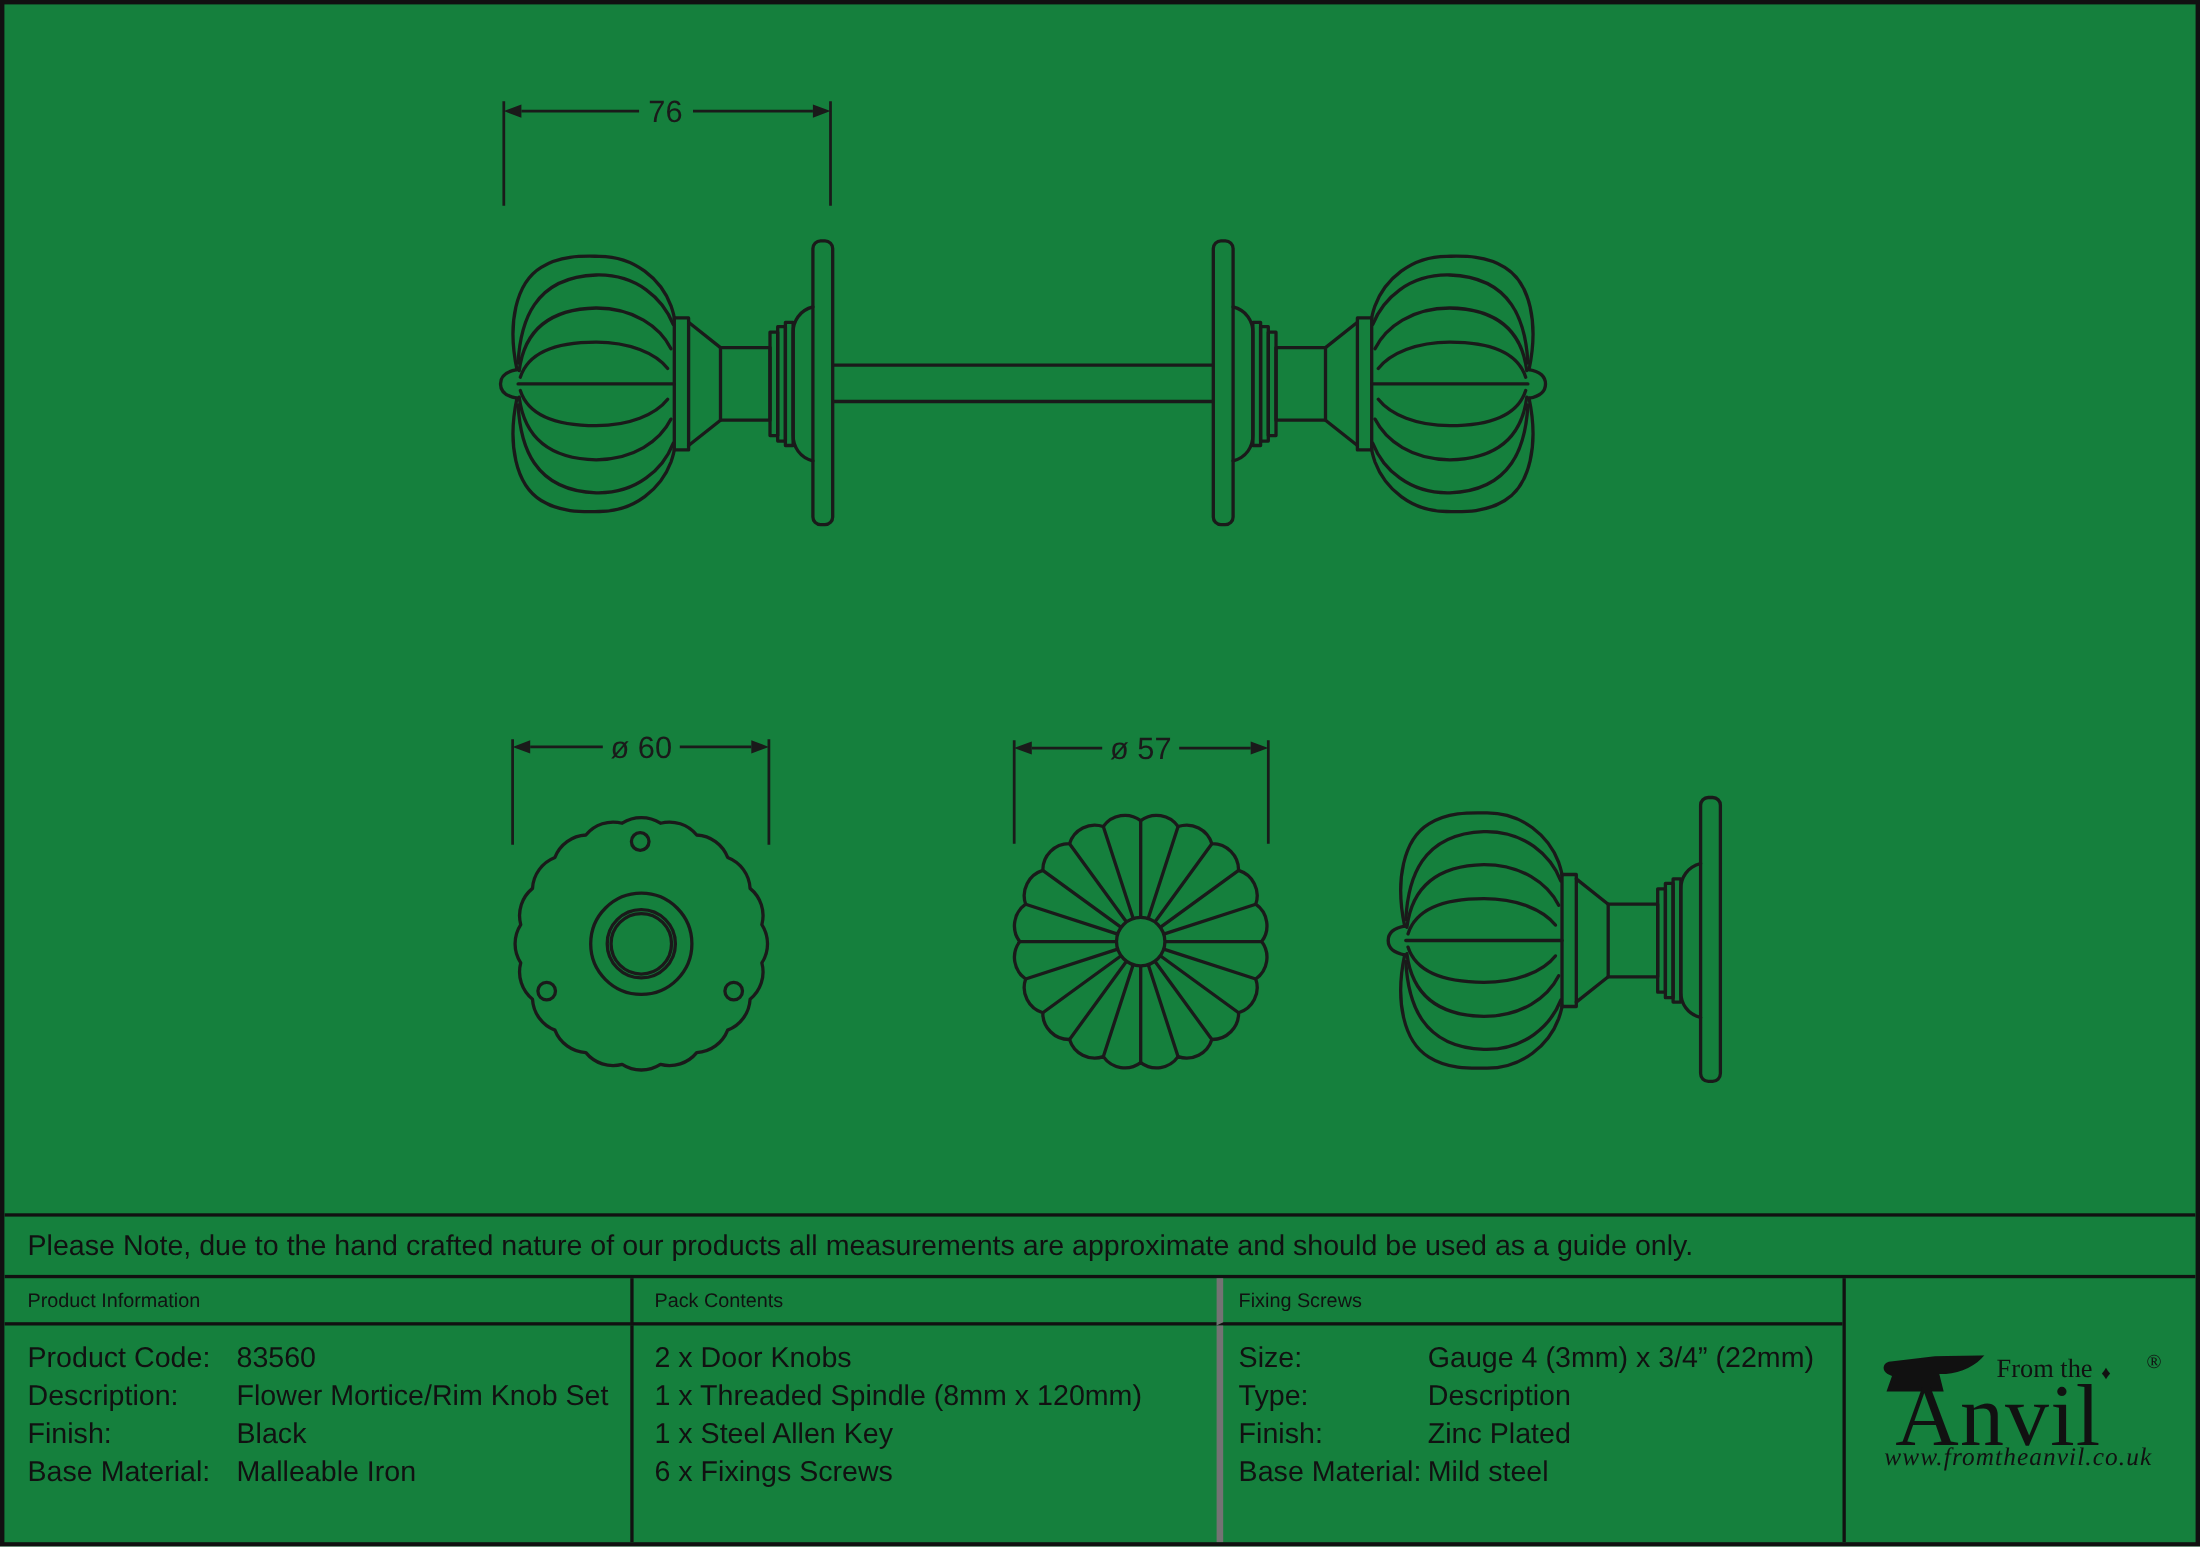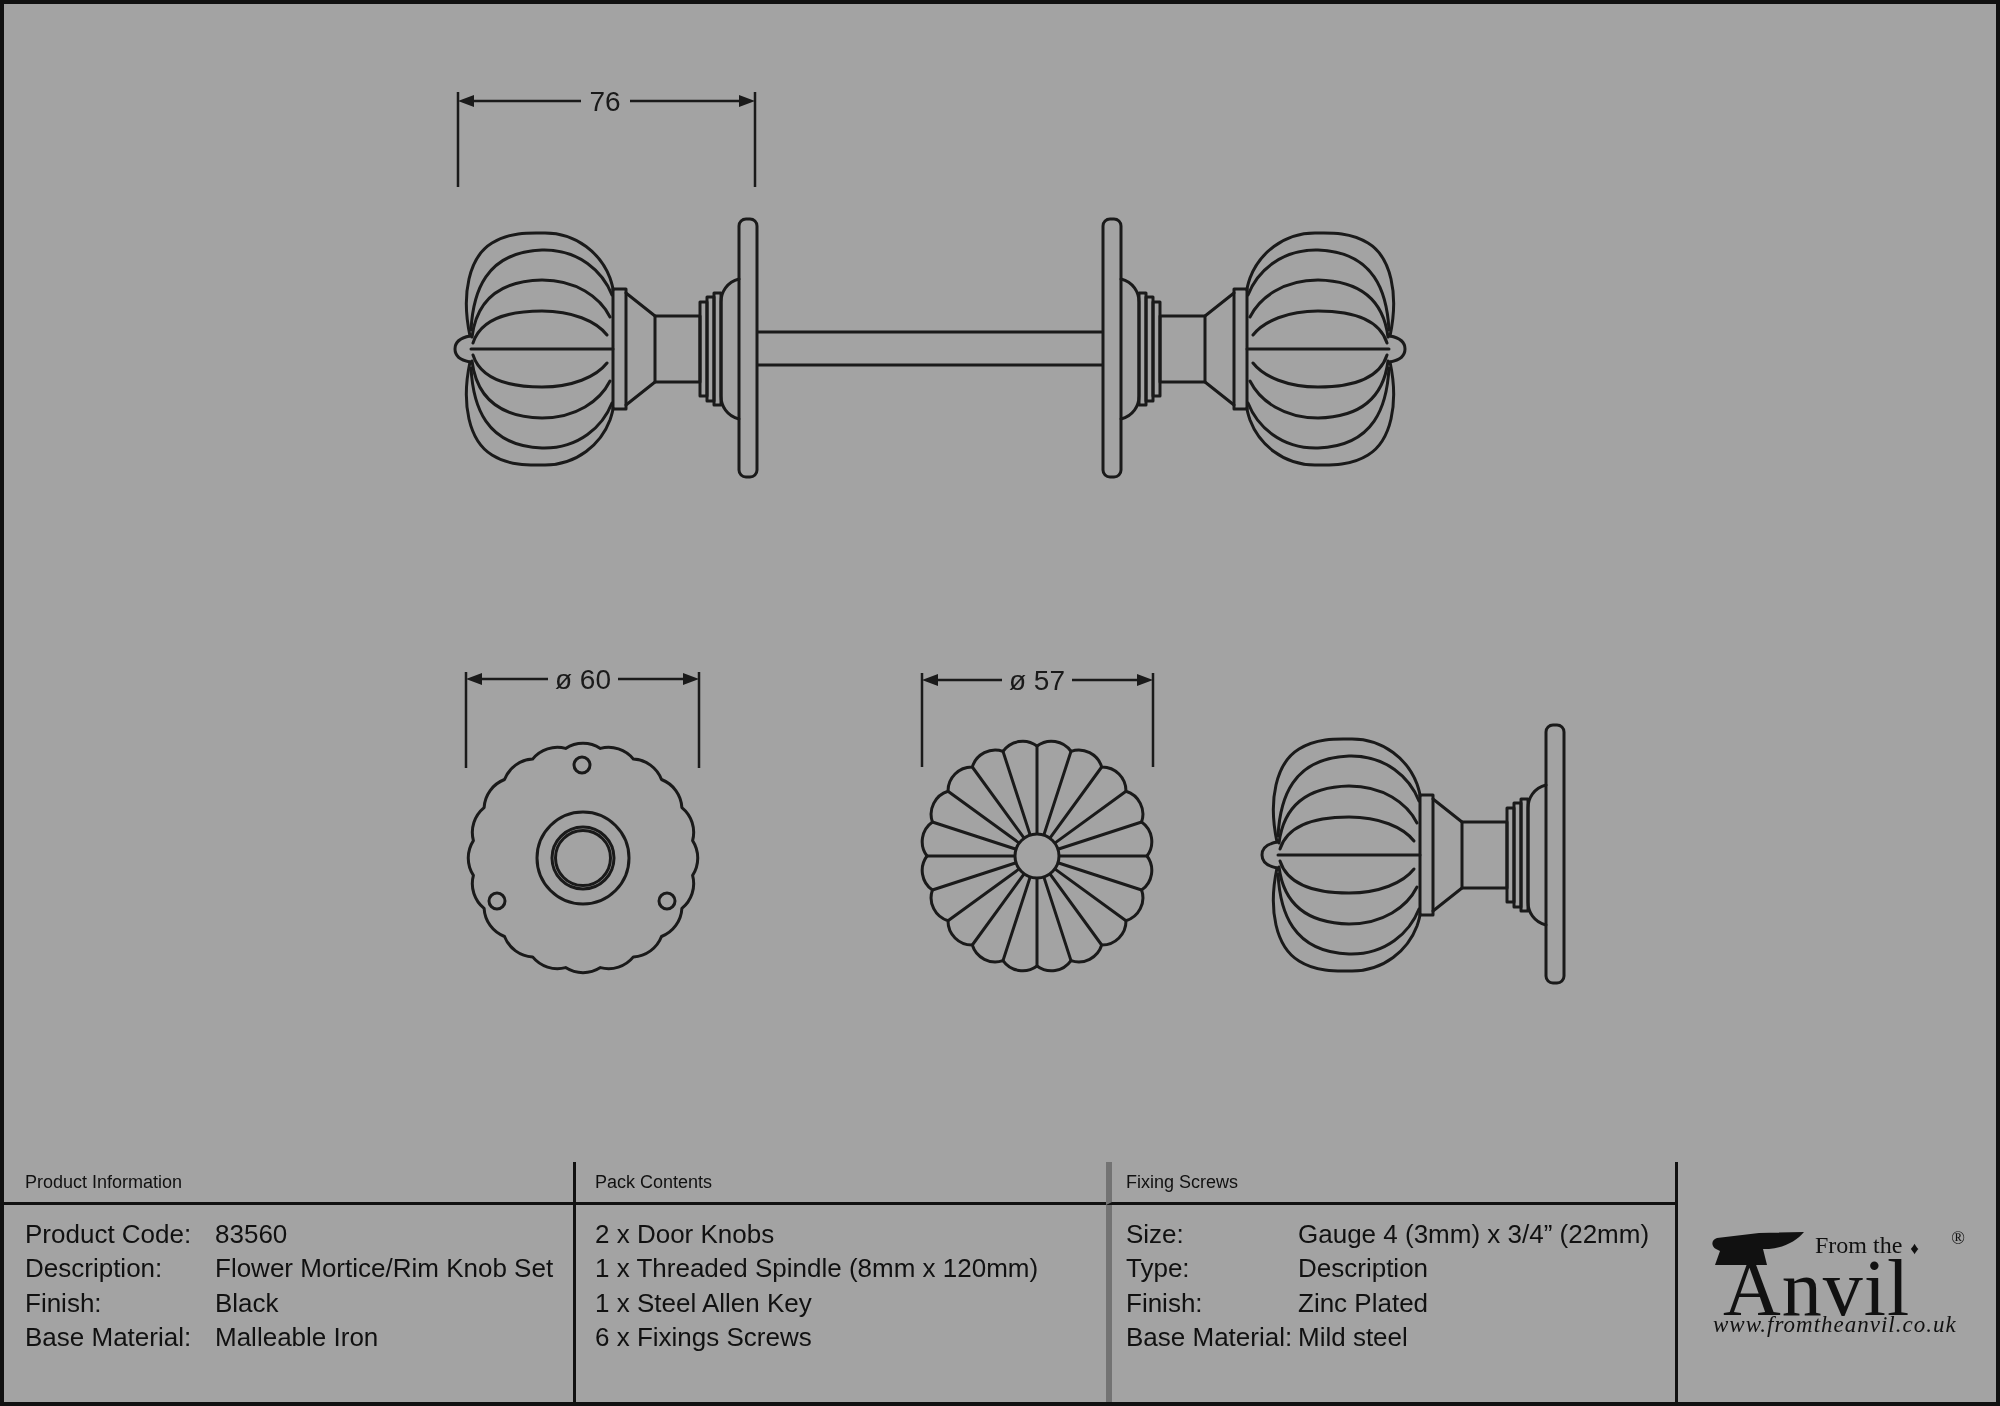--- a/index.html
+++ b/index.html
@@ -1,20 +1,20 @@
 <!DOCTYPE html>
 <html><head>
 <meta charset="utf-8">
 <style>
   * { box-sizing: border-box; margin: 0; padding: 0; }
   html,body { background:#e8e8e8; }
   .page {
     position: relative;
     width: 2000px; height: 1406px;
-    background: #a3a3a3;
+    background: #15803d;
     border: 4px solid #111;
     font-family: "Liberation Sans", sans-serif;
     color: #111;
     overflow: hidden;
   }
   .drawing-svg { position: absolute; left: 0; top: 0; }
   .dimtext { font-family: "Liberation Sans", sans-serif; font-size: 28px; fill: #1a1a1a; }
 
   .note-band {
     position: absolute; left: 0; right: 0; top: 1099px; height: 59px;
@@ -153,20 +153,23 @@
       <g>
         <path d="M922 673 L922 767 M1153 673 L1153 767 M938 680 L1002 680 M1072 680 L1137 680" stroke-width="2.5"></path>
         <path d="M922 680 L938 674 L938 686 Z M1153 680 L1137 674 L1137 686 Z" fill="#1a1a1a" stroke="none"></path>
         <text class="dimtext" x="1037" y="690" text-anchor="middle" stroke="none">ø 57</text>
       </g>
     </g>
 
     <use href="#knobSide" transform="translate(807 506)"></use>
   </svg>
 
+  <div class="note-band">
+    <span>Please Note, due to the hand crafted nature of our products all measurements are approximate and should be used as a guide only.</span>
+  </div>
 
   <div class="info-table">
 
     <div class="th c1">
       <span>Product Information</span>
     </div>
     <div class="th c2">
       <span>Pack Contents</span>
     </div>
     <div class="th c3">

